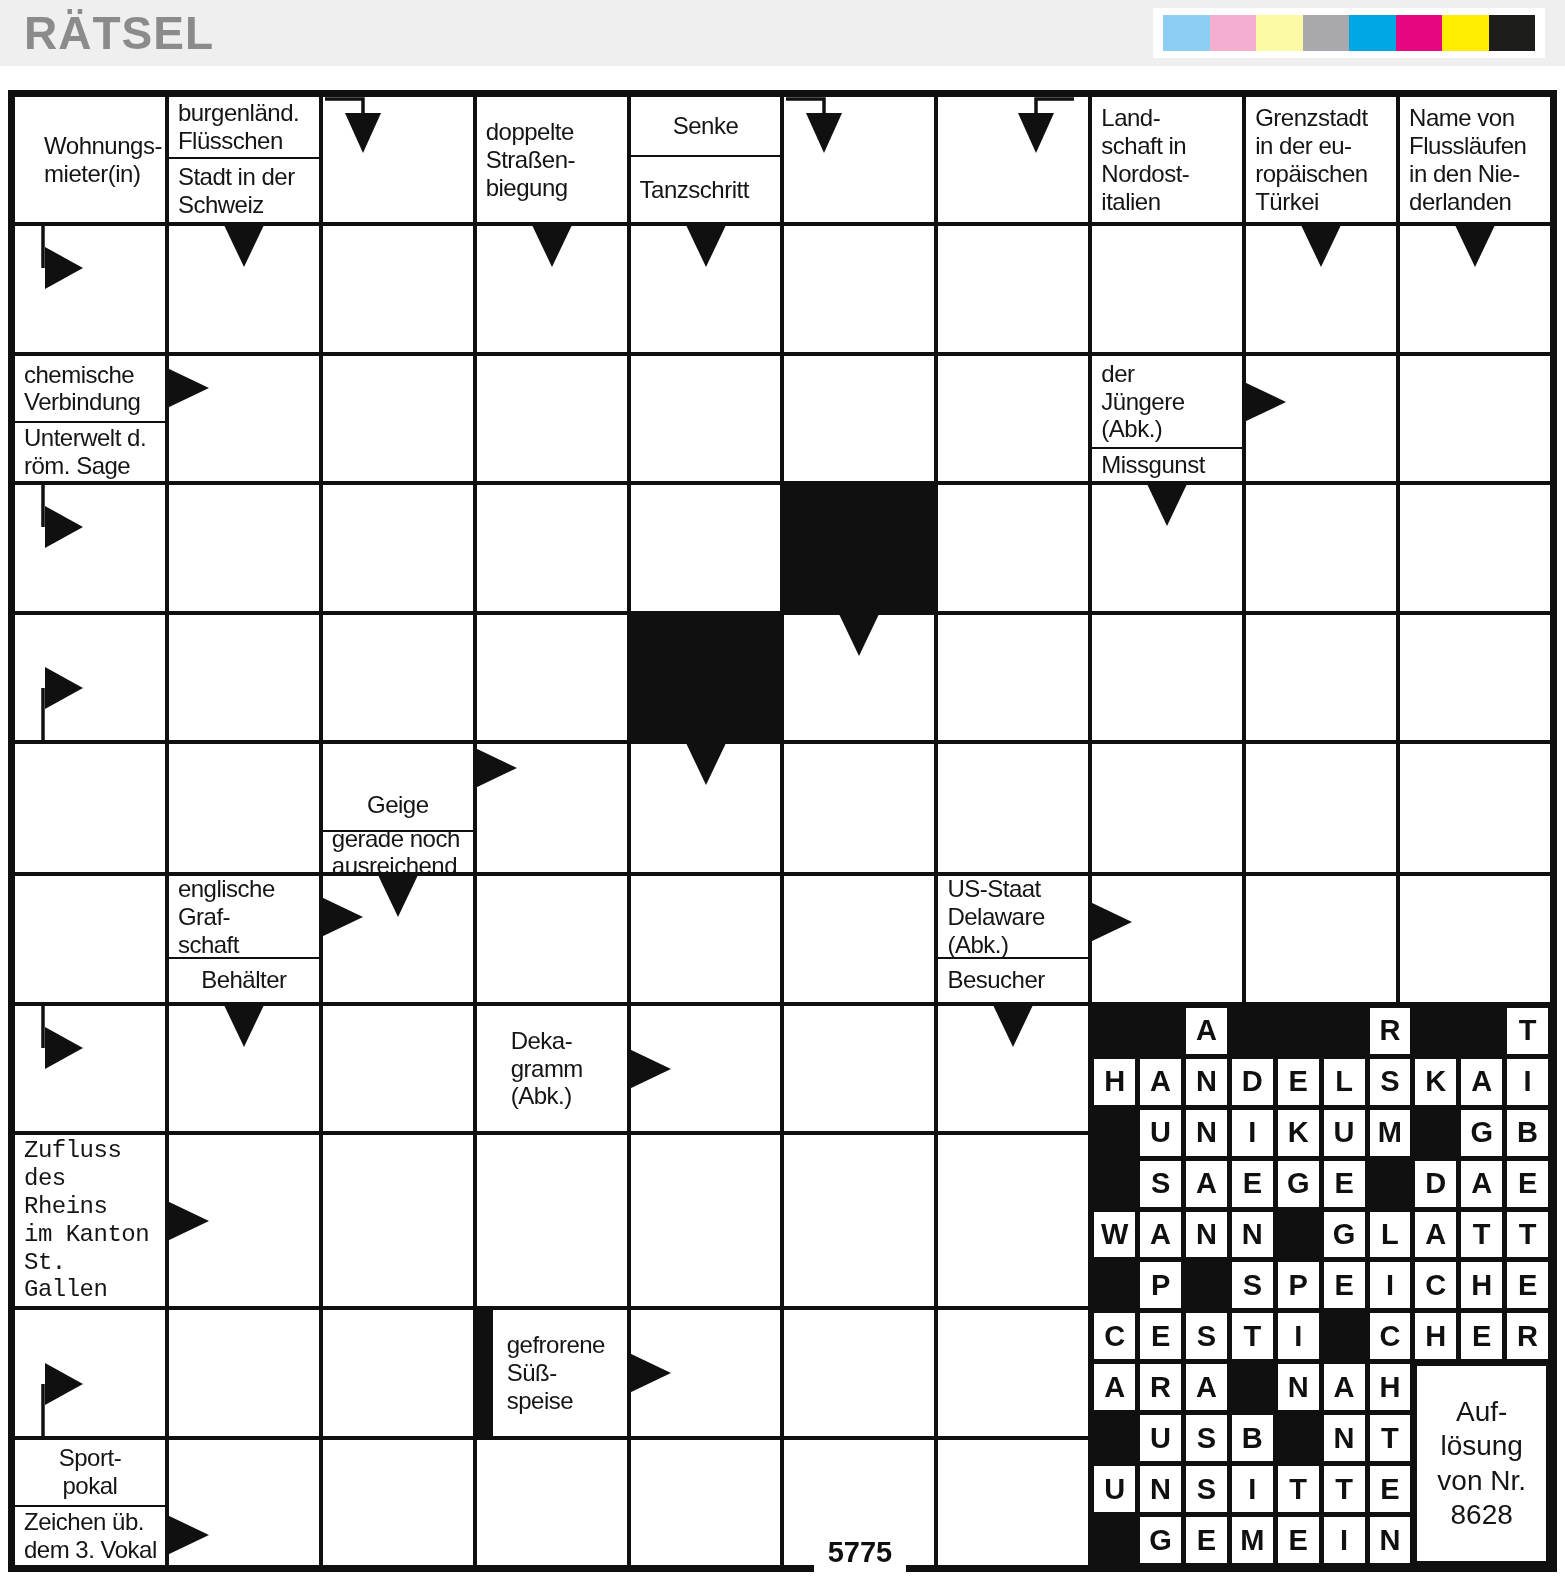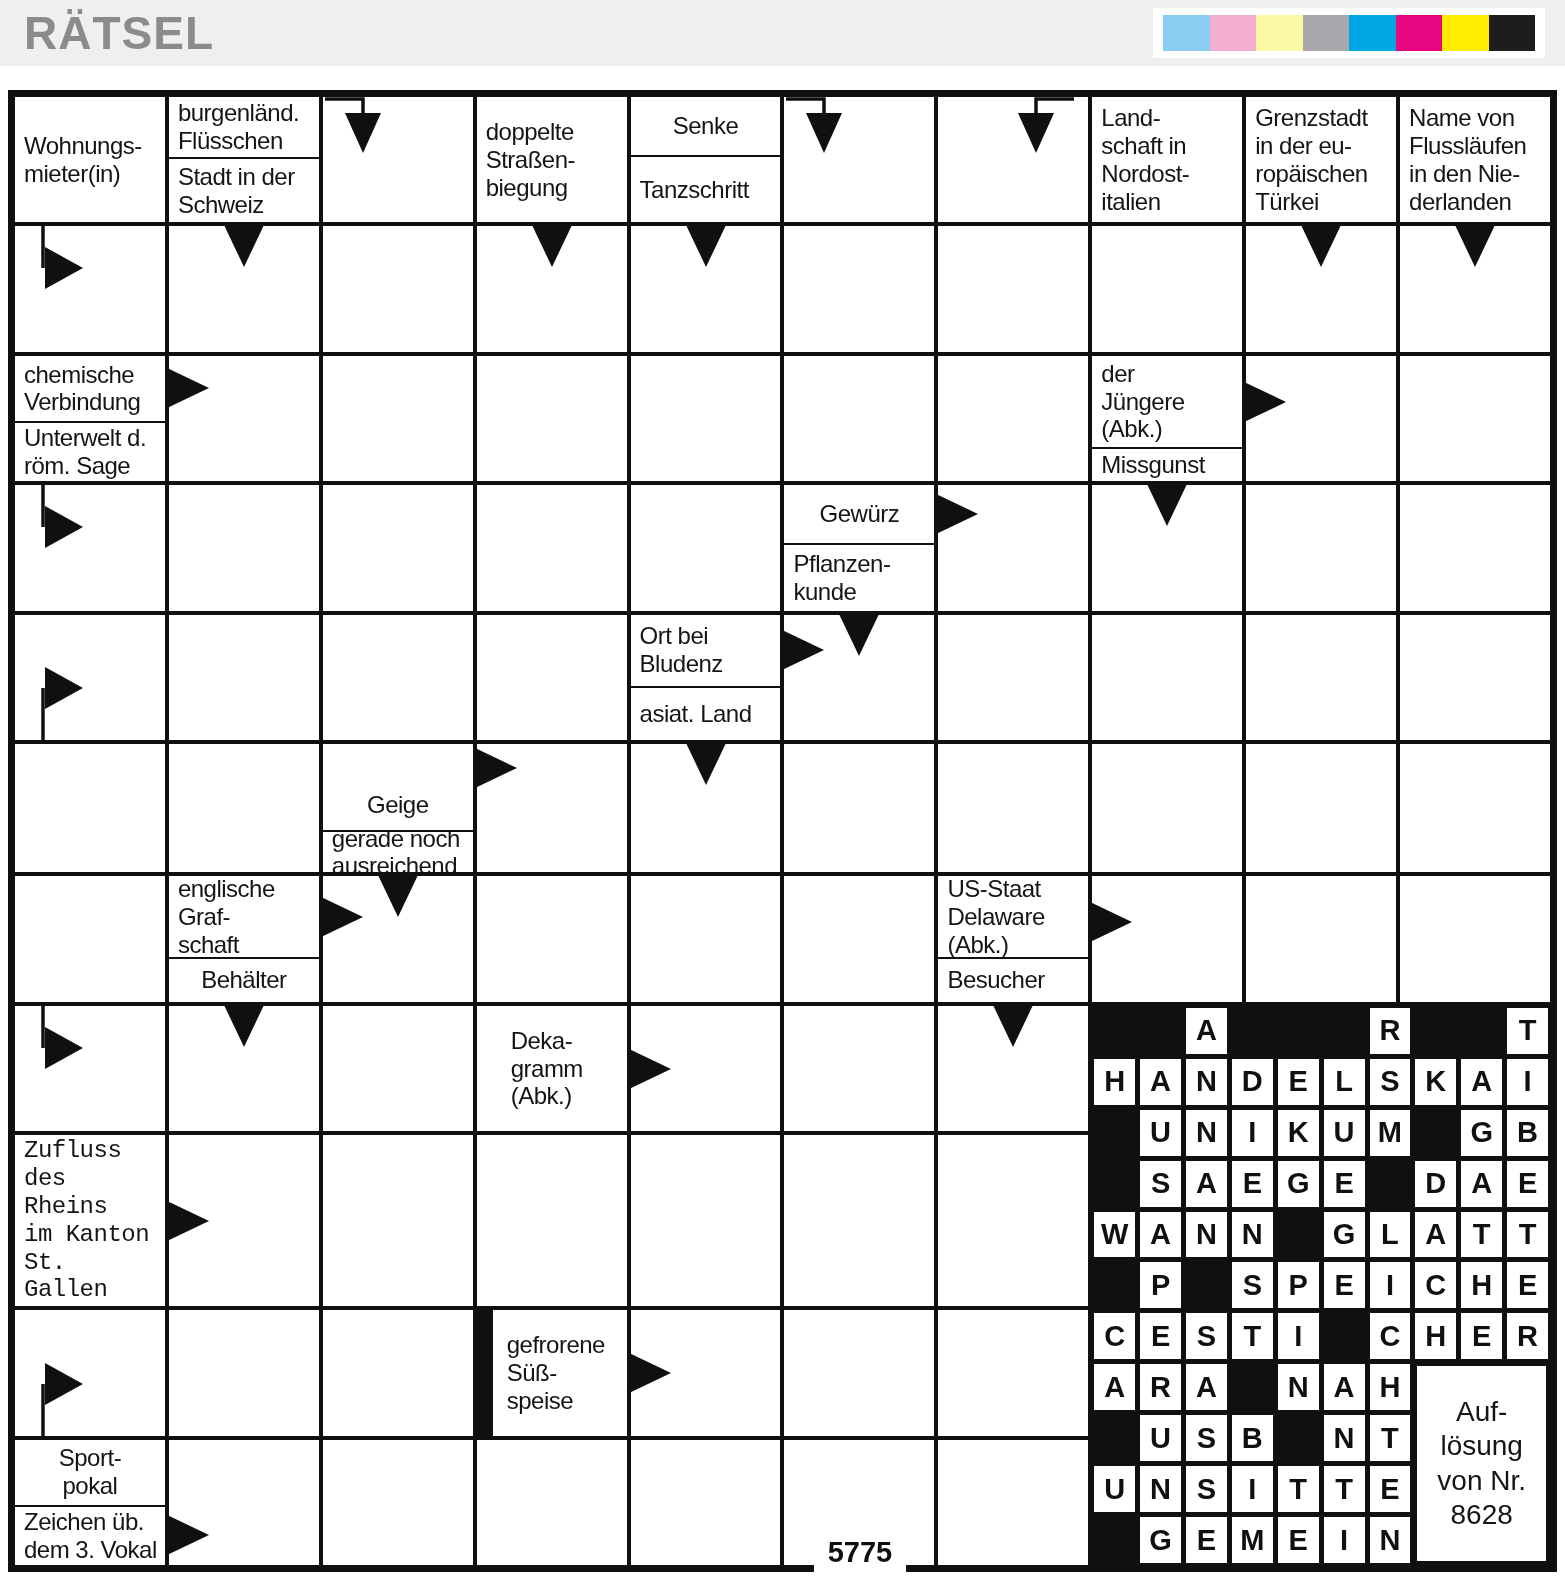--- a/index.html
+++ b/index.html
@@ -54,21 +54,21 @@
     <div class="swatch" style="background: rgb(140, 206, 243);"></div>
     <div class="swatch" style="background: rgb(244, 175, 208);"></div>
     <div class="swatch" style="background: rgb(251, 248, 166);"></div>
     <div class="swatch" style="background: rgb(169, 169, 173);"></div>
     <div class="swatch" style="background: rgb(0, 167, 229);"></div>
     <div class="swatch" style="background: rgb(230, 6, 127);"></div>
     <div class="swatch" style="background: rgb(255, 236, 0);"></div>
     <div class="swatch" style="background: rgb(29, 29, 27);"></div>
   </div>
 <div class="grid">
-    <div class="cell cluecell" style="grid-area: 1 / 1;">
+    <div class="cell cluecell" style="grid-area: 1 / 1; align-items: flex-end;">
       <div class="part grow">Wohnungs-
 mieter(in)</div>
     </div>
     <div class="cell cluecell" style="grid-area: 1 / 2;">
       <div class="part fixed" style="flex-basis: 48%;">burgenländ.
 Flüsschen</div>
       <div class="part grow btm">Stadt in der
 Schweiz</div>
     </div>
     <div class="cell" style="grid-area: 1 / 3;">
@@ -204,30 +204,20 @@
         <svg width="60" height="70" viewBox="0 0 60 70">
           <path d="M8 0 V44" stroke="#101010" stroke-width="3.5" fill="none"></path>
           <polygon points="10,23 48,44 10,65"></polygon>
         </svg>
       </div>
     </div>
     <div class="cell" style="grid-area: 4 / 2;"></div>
     <div class="cell" style="grid-area: 4 / 3;"></div>
     <div class="cell" style="grid-area: 4 / 4;"></div>
     <div class="cell" style="grid-area: 4 / 5;"></div>
-    <div class="cell cluecell" style="grid-area: 4 / 6;">
-      <div class="part fixed ctr" style="flex-basis: 46%;">Gewürz</div>
-      <div class="part grow btm">Pflanzen-
-kunde</div>
-      <div class="arr a-right" style="top: calc(23% - 22px);">
-        <svg width="46" height="44" viewBox="0 0 46 44">
-          <polygon points="1,1 45,22 1,43"></polygon>
-        </svg>
-      </div>
-    </div>
     <div class="cell" style="grid-area: 4 / 7;"></div>
     <div class="cell" style="grid-area: 4 / 8;">
       <div class="arr a-down">
         <svg width="42" height="44" viewBox="0 0 42 44">
           <polygon points="1,1 41,1 21,43"></polygon>
         </svg>
       </div>
     </div>
     <div class="cell" style="grid-area: 4 / 9;"></div>
     <div class="cell" style="grid-area: 4 / 10;"></div>
@@ -235,30 +225,20 @@
       <div class="arr a-ldown">
         <svg width="60" height="78" viewBox="0 0 60 78">
           <path d="M8 24 V78" stroke="#101010" stroke-width="3.5" fill="none"></path>
           <polygon points="10,3 48,24 10,45"></polygon>
         </svg>
       </div>
     </div>
     <div class="cell" style="grid-area: 5 / 2;"></div>
     <div class="cell" style="grid-area: 5 / 3;"></div>
     <div class="cell" style="grid-area: 5 / 4;"></div>
-    <div class="cell cluecell" style="grid-area: 5 / 5;">
-      <div class="part fixed" style="flex-basis: 57%;">Ort bei
-Bludenz</div>
-      <div class="part grow btm">asiat. Land</div>
-      <div class="arr a-right" style="top: calc(28% - 22px);">
-        <svg width="46" height="44" viewBox="0 0 46 44">
-          <polygon points="1,1 45,22 1,43"></polygon>
-        </svg>
-      </div>
-    </div>
     <div class="cell" style="grid-area: 5 / 6;">
       <div class="arr a-down">
         <svg width="42" height="44" viewBox="0 0 42 44">
           <polygon points="1,1 41,1 21,43"></polygon>
         </svg>
       </div>
     </div>
     <div class="cell" style="grid-area: 5 / 7;"></div>
     <div class="cell" style="grid-area: 5 / 8;"></div>
     <div class="cell" style="grid-area: 5 / 9;"></div>

